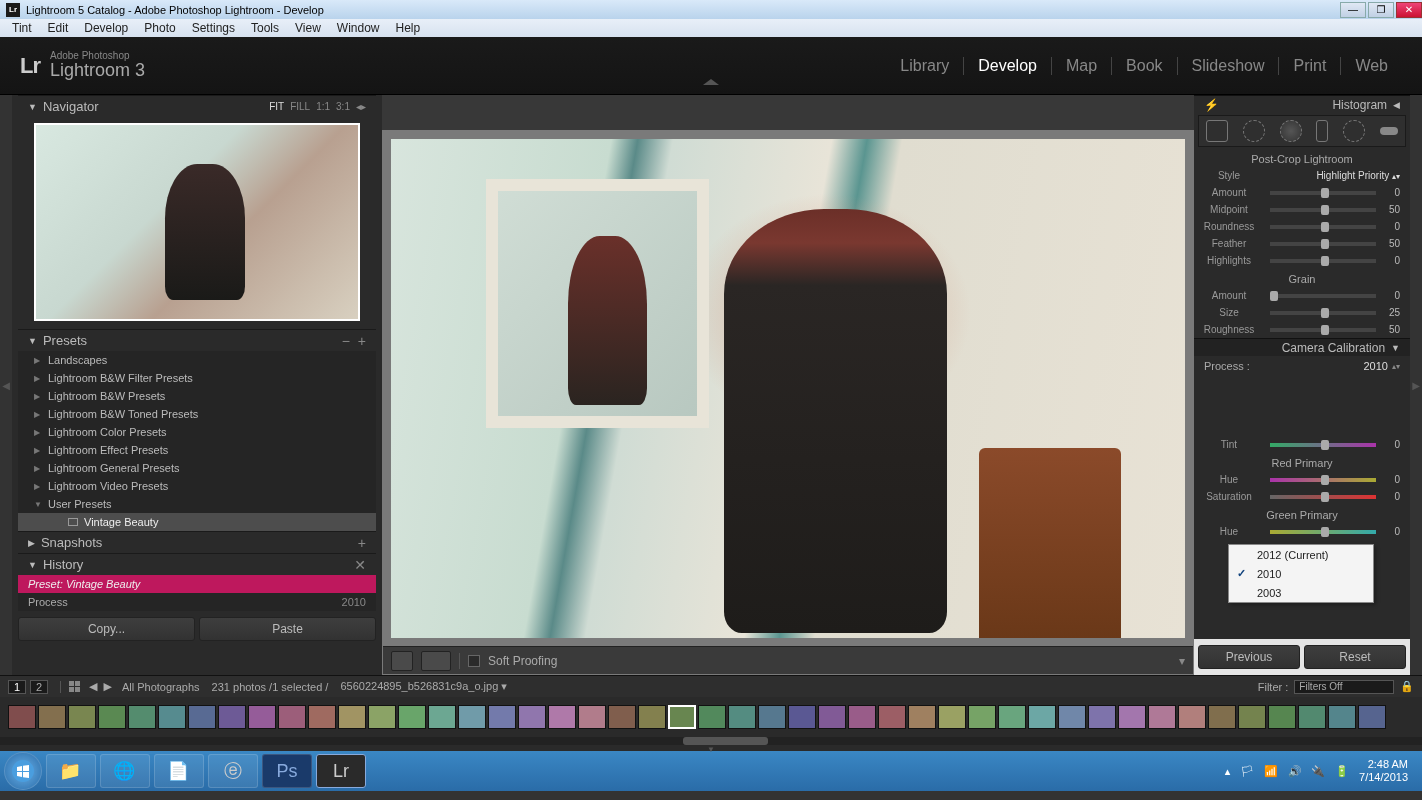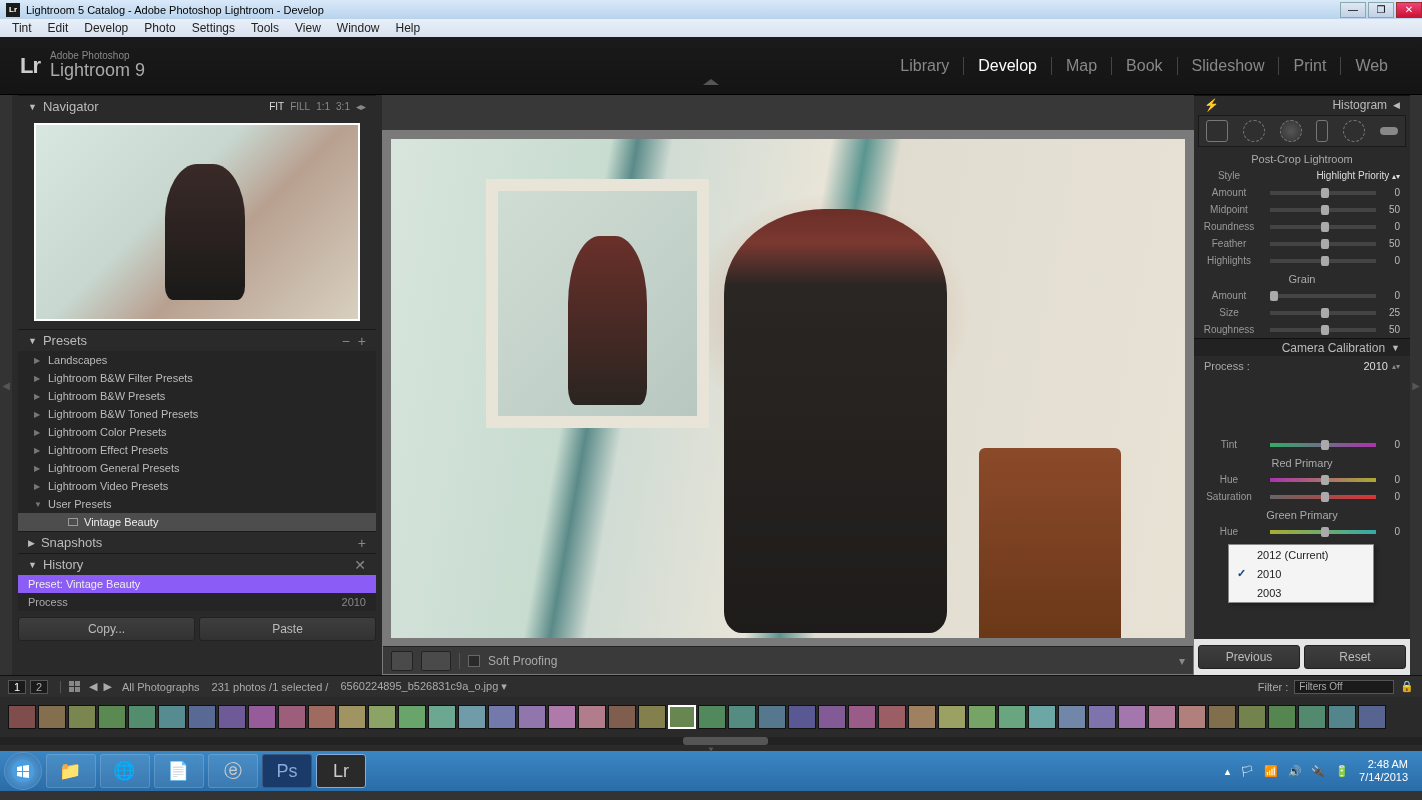--- a/index.html
+++ b/index.html
@@ -48,21 +48,21 @@
 
 
 .preset-list { background: #252525; overflow-y: auto; }
 .preset-item { height: 18px; display: flex; align-items: center; padding-left: 30px; font-size: 11px; color: #bbb; }
 .preset-item .arr { width: 10px; font-size: 8px; color: #777; margin-left: -14px; margin-right: 4px; }
 .preset-item.sub { padding-left: 50px; background: #4d4d4d; color: #eee; }
 .preset-item.sub .sq { width: 10px; height: 8px; border: 1px solid #999; margin-right: 6px; display: inline-block; }
 
 
 .history-item { height: 18px; display: flex; align-items: center; padding: 0 10px; font-size: 11px; background: #252525; color: #aaa; }
-.history-item.sel { background: #8b5cf6; color: #eee; }
+.history-item.sel { background: #be185d; color: #eee; font-style: italic; }
 .history-item .rv { margin-left: auto; color: #888; }
 
 
 .cp-row { display: flex; gap: 4px; padding: 6px 0 4px; }
 .cp-btn { flex: 1; height: 24px; background: linear-gradient(#3e3e3e,#323232); border: 1px solid #222; display: flex; align-items: center; justify-content: center; color: #bbb; font-size: 12px; border-radius: 3px; }
 
 
 .preview { flex: 1; margin: 8px; background: #888; position: relative; overflow: hidden; }
 .photo { position: absolute; inset: 0; background: 
   radial-gradient(ellipse 30% 40% at 55% 35%, #d4a590 0%, transparent 60%),
@@ -150,21 +150,21 @@
   <span>Tools</span>
   <span>View</span>
   <span>Window</span>
   <span>Help</span>
 </div>
 
 <div class="app-header">
   <span class="logo-lr">Lr</span>
   <div class="logo-text">
     <div>Adobe Photoshop</div>
-    <div class="big">Lightroom 9</div>
+    <div class="big">Lightroom 3</div>
   </div>
   <div class="modules">
     <span>Library</span>
     <span class="active">Develop</span>
     <span>Map</span>
     <span>Book</span>
     <span>Slideshow</span>
     <span>Print</span>
     <span>Web</span>
   </div>

